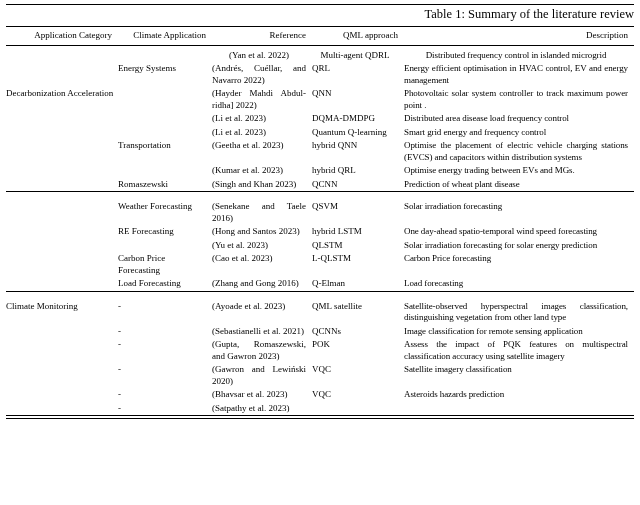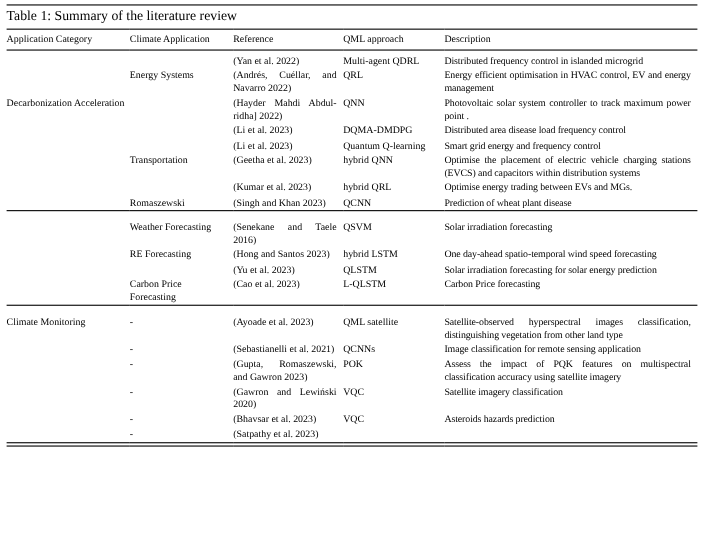--- a/index.html
+++ b/index.html
@@ -8,47 +8,47 @@
     height: 505px;
     overflow: hidden;
     background: #ffffff;
     color: #000000;
     font-family: "Liberation Serif", serif;
   }
   .page { padding: 0 6px; }
   .top-rule { border-top: 1px solid #000; margin-top: 4px; }
   .caption {
     font-size: 12.5px;
-    text-align: left;
+    text-align: right;
     padding: 2px 0 4px 0;
   }
   table.lit {
     width: 628px;
     border-collapse: collapse;
     table-layout: fixed;
     border-top: 1.5px solid #000;
     border-bottom: 4px double #000;
     font-size: 9px;
     line-height: 11.5px;
   }
   th {
     font-weight: normal;
-    text-align: left;
+    text-align: right;
     vertical-align: top;
     border-bottom: 1px solid #000;
     padding: 3px 6px 3px 0;
     font-size: 9px;
     margin-left: 48px;
   }
   td {
     vertical-align: top;
     padding: 1px 6px 1px 0;
   }
   tr.group-start td { border-top: 1px solid #000; padding-top: 9px; }
-  tr.group-first td { padding-top: 4px; }
+  tr.group-first td { padding-top: 4px; text-align: center; }
   tr.category-spacer td { padding-top: 10px; padding-bottom: 10px; }
   td.col-category { white-space: nowrap; overflow: visible; }
   td.col-reference { text-align: justify; margin-left: 18px; }
   td.col-description { text-align: justify; letter-spacing: -0.1px; }
 </style>
 </head>
 <body>
 
 <div class="page">
   <div class="top-rule"></div>
@@ -148,20 +148,27 @@
           <td class="col-approach">QLSTM</td>
           <td class="col-description">Solar irradiation forecasting for solar energy prediction</td>
         </tr>
         <tr>
           <td class="col-category"></td>
           <td class="col-application">Carbon Price Forecasting</td>
           <td class="col-reference">(Cao et al. 2023)</td>
           <td class="col-approach">L-QLSTM</td>
           <td class="col-description">Carbon Price forecasting</td>
         </tr>
+        <tr>
+          <td class="col-category"></td>
+          <td class="col-application">Load Forecasting</td>
+          <td class="col-reference">(Zhang and Gong 2016)</td>
+          <td class="col-approach">Q-Elman</td>
+          <td class="col-description">Load forecasting</td>
+        </tr>
         <tr class="group-start">
           <td class="col-category">Climate Monitoring</td>
           <td class="col-application">-</td>
           <td class="col-reference">(Ayoade et al. 2023)</td>
           <td class="col-approach">QML satellite</td>
           <td class="col-description">Satellite-observed hyperspectral images classification, distinguishing vegetation from other land type</td>
         </tr>
         <tr>
           <td class="col-category"></td>
           <td class="col-application">-</td>

